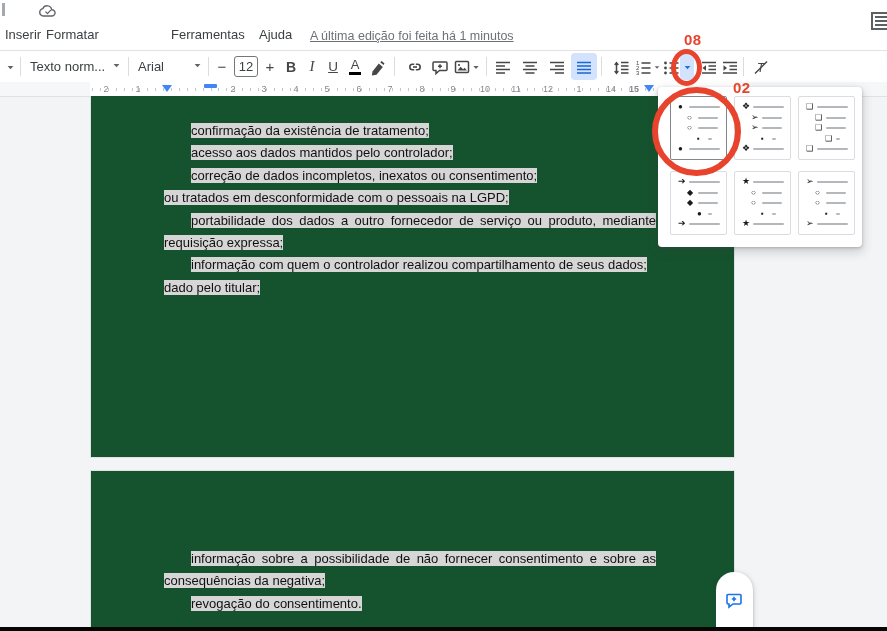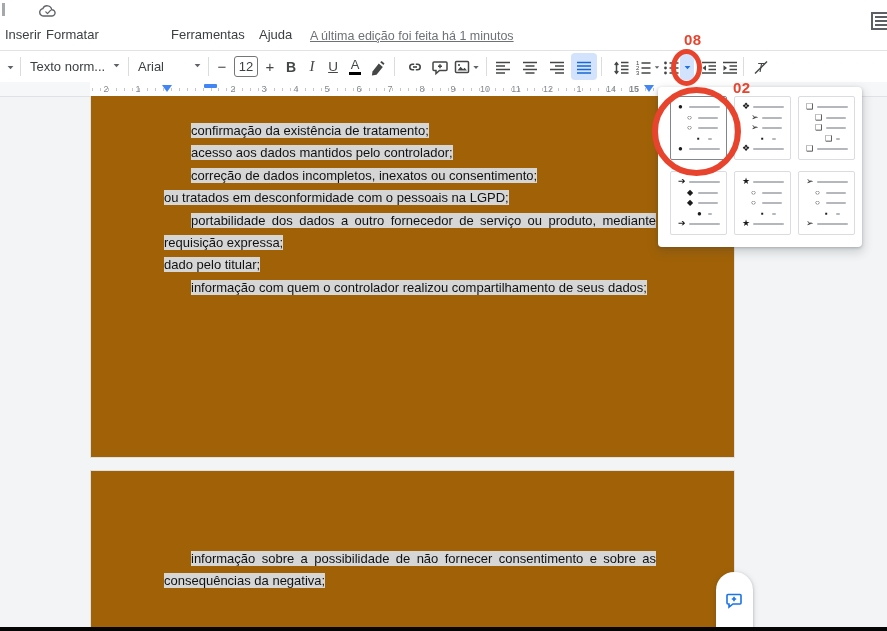--- a/index.html
+++ b/index.html
@@ -40,21 +40,21 @@
   #ruler { top:82px; left:0; width:887px; height:15px; background:#f6f7f9; }
   #ruler-page { position:absolute; left:90px; top:0; width:645px; height:15px; background:#fff; }
   .tick { position:absolute; top:6px; width:1px; height:3px; background:#c3c7cc; }
   .rlabel { position:absolute; top:2px; font-size:9px; color:#84888d; transform:translateX(-50%); }
   .ind-tri { position:absolute; width:0; height:0; border-left:5px solid transparent; border-right:5px solid transparent; border-top:7px solid #4285f4; top:3px; }
   #fl-bar { position:absolute; left:204px; top:2px; width:13px; height:4px; background:#4285f4; border-radius:1px; }
   #ruler-line { top:96px; left:0; width:887px; height:1px; background:#dfe1e4; }
 
   
   #canvas { top:97px; left:0; width:887px; height:534px; background:#f2f4f6; }
-  .page { position:absolute; left:90px; width:645px; background:#a16207; border:1px solid #dee1e4; }
+  .page { position:absolute; left:90px; width:645px; background:#14532d; border:1px solid #dee1e4; }
   #page1 { top:-1px; height:362px; border-top:none; }
   #page2 { top:373px; height:162px; }
   .doc-text { position:absolute; left:73px; width:492px; font-size:13px; color:#111; }
   .dl { height:22.4px; line-height:22.4px; }
   .dl.nofill { white-space:nowrap; }
   .dl.fill { text-align:justify; text-align-last:justify; }
   .dl.ind { padding-left:27px; }
   .sel { background:#d6d6d6; }
 
   
@@ -352,28 +352,29 @@
 
   <div id="canvas" class="abs">
     <div id="page1" class="page">
       <div class="doc-text" style="top:24px" id="p1text">
           <div class="dl nofill ind"><span class="sel">confirmação da existência de tratamento;</span></div>
           <div class="dl nofill ind"><span class="sel">acesso aos dados mantidos pelo controlador;</span></div>
           <div class="dl nofill ind"><span class="sel">correção de dados incompletos, inexatos ou consentimento;</span></div>
           <div class="dl nofill"><span class="sel">ou tratados em desconformidade com o pessoais na LGPD;</span></div>
           <div class="dl fill ind"><span class="sel">portabilidade dos dados a outro fornecedor de serviço ou produto, mediante</span></div>
           <div class="dl nofill"><span class="sel">requisição expressa;</span></div>
+          <div class="dl nofill ind"><span class="sel">informação com quem o controlador realizou compartilhamento de seus dados;</span></div>
           <div class="dl nofill"><span class="sel">dado pelo titular;</span></div>
-          <div class="dl nofill ind"><span class="sel">informação com quem o controlador realizou compartilhamento de seus dados;</span></div>
         </div>
     </div>
     <div id="page2" class="page">
       <div class="doc-text" style="top:77px" id="p2text">
           <div class="dl fill ind"><span class="sel">informação sobre a possibilidade de não fornecer consentimento e sobre as</span></div>
           <div class="dl nofill"><span class="sel">consequências da negativa;</span></div>
+          <div class="dl nofill ind"><span class="sel">revogação do consentimento.</span></div>
         </div>
     </div>
 
     <div id="fab-pill" class="abs">
       <span class="abs" style="left:9px; top:19px; width:18px; height:18px;" id="fab-comment"><svg width="18" height="18" viewBox="0 0 18 18">
             <path d="M3 3.5h12a1 1 0 011 1V12a1 1 0 01-1 1H8l-4 3.2V13H3a1 1 0 01-1-1V4.5a1 1 0 011-1z" stroke="#1a73e8" stroke-width="1.6" fill="none"></path>
             <path d="M9 5.8v4.4M6.8 8h4.4" stroke="#1a73e8" stroke-width="1.6"></path>
           </svg></span>
       <span class="abs" style="left:10px; top:55px; width:16px; height:16px;" id="fab-keep"><svg width="16" height="16" viewBox="0 0 16 16">
             <rect x="1.5" y="1.5" width="13" height="13" rx="1.5" stroke="#188038" stroke-width="1.8" fill="none"></rect>

